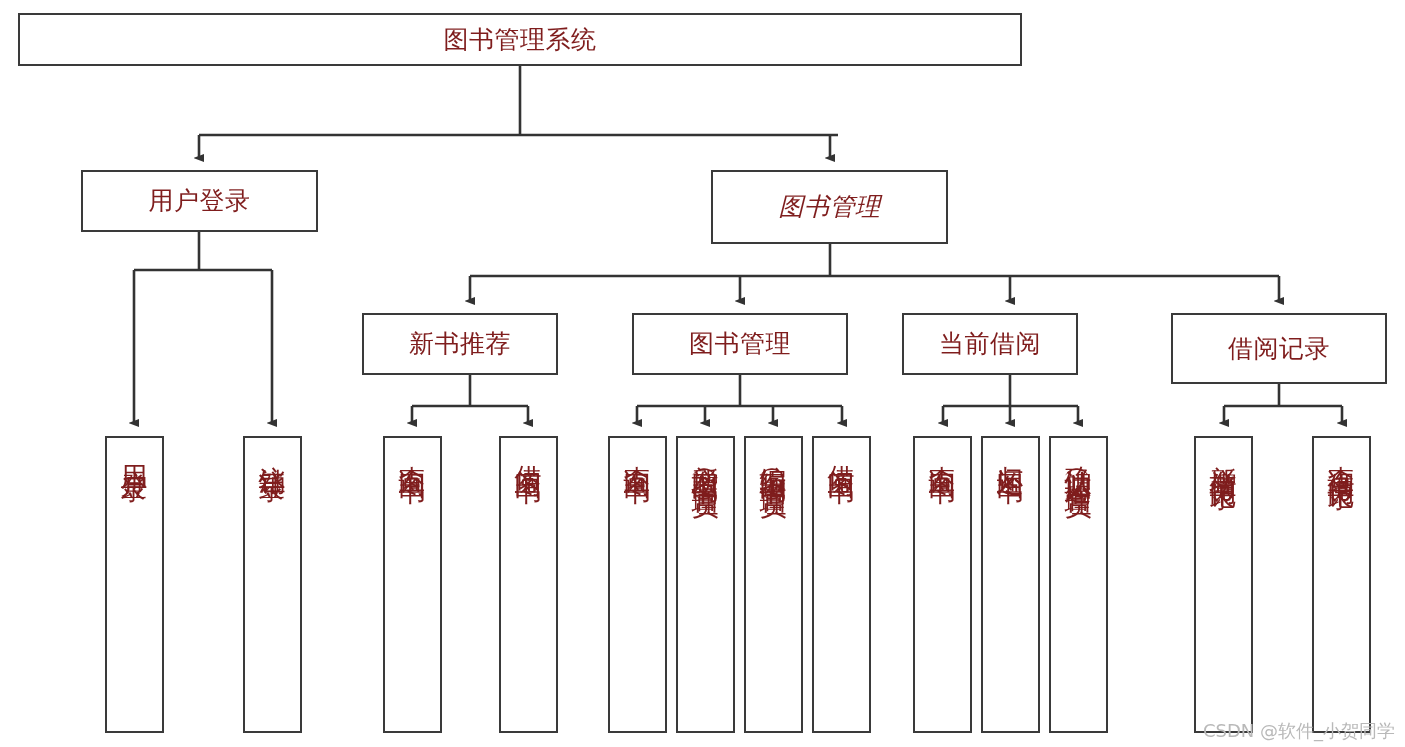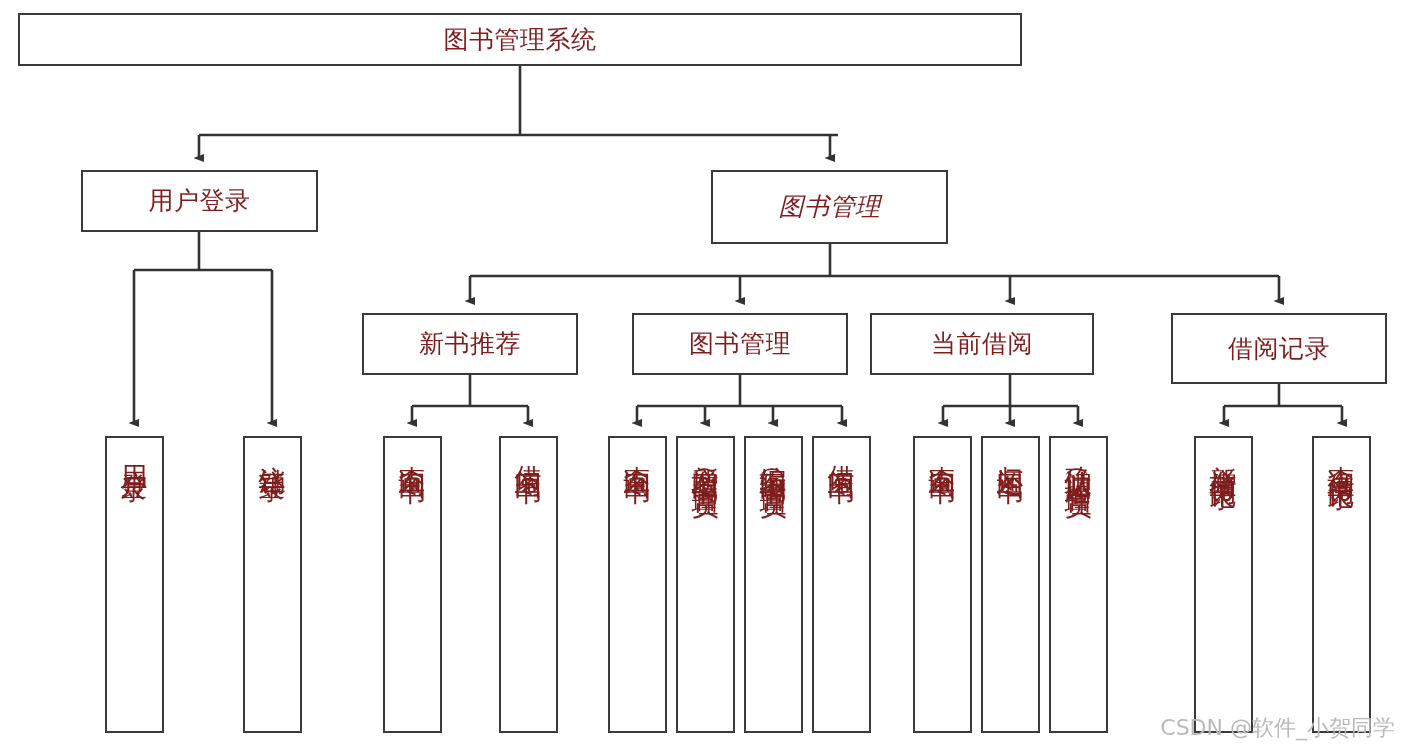--- a/index.html
+++ b/index.html
@@ -51,21 +51,21 @@
     writing-mode: vertical-rl;
     text-orientation: upright;
     font-size: 27px;
     letter-spacing: 4px;
     line-height: 1;
   }
   #watermark {
     position: absolute;
     right: 10px;
     bottom: 4px;
-    font-size: 22px;
+    font-size: 18px;
     color: #b9b9b9;
     white-space: nowrap;
     font-family: "DejaVu Sans", "Liberation Sans", sans-serif;
     margin-left: 8px;
   }
 </style>
 </head>
 <body>
 
 <div id="diagram-root">
@@ -124,27 +124,27 @@
     <span class="label">图书管理系统</span>
   </div>
 
   <div class="node horiz" style="left:81px; top:170px; width:237px; height:62px;">
     <span class="label">用户登录</span>
   </div>
   <div class="node horiz" style="left:711px; top:170px; width:237px; height:74px;font-style:italic;">
     <span class="label">图书管理</span>
   </div>
 
-  <div class="node horiz" style="left:362px; top:313px; width:216px; height:62px;">
+  <div class="node horiz" style="left:362px; top:313px; width:196px; height:62px;">
     <span class="label">新书推荐</span>
   </div>
   <div class="node horiz" style="left:632px; top:313px; width:216px; height:62px;">
     <span class="label">图书管理</span>
   </div>
-  <div class="node horiz" style="left:870px; top:313px; width:224px; height:62px;">
+  <div class="node horiz" style="left:902px; top:313px; width:176px; height:62px;">
     <span class="label">当前借阅</span>
   </div>
   <div class="node horiz" style="left:1171px; top:313px; width:216px; height:71px;">
     <span class="label">借阅记录</span>
   </div>
 
   <div class="node vert" style="left:105px; top:436px; width:59px; height:297px;">
     <span class="label">用户登录</span>
   </div>
   <div class="node vert" style="left:243px; top:436px; width:59px; height:297px;">

